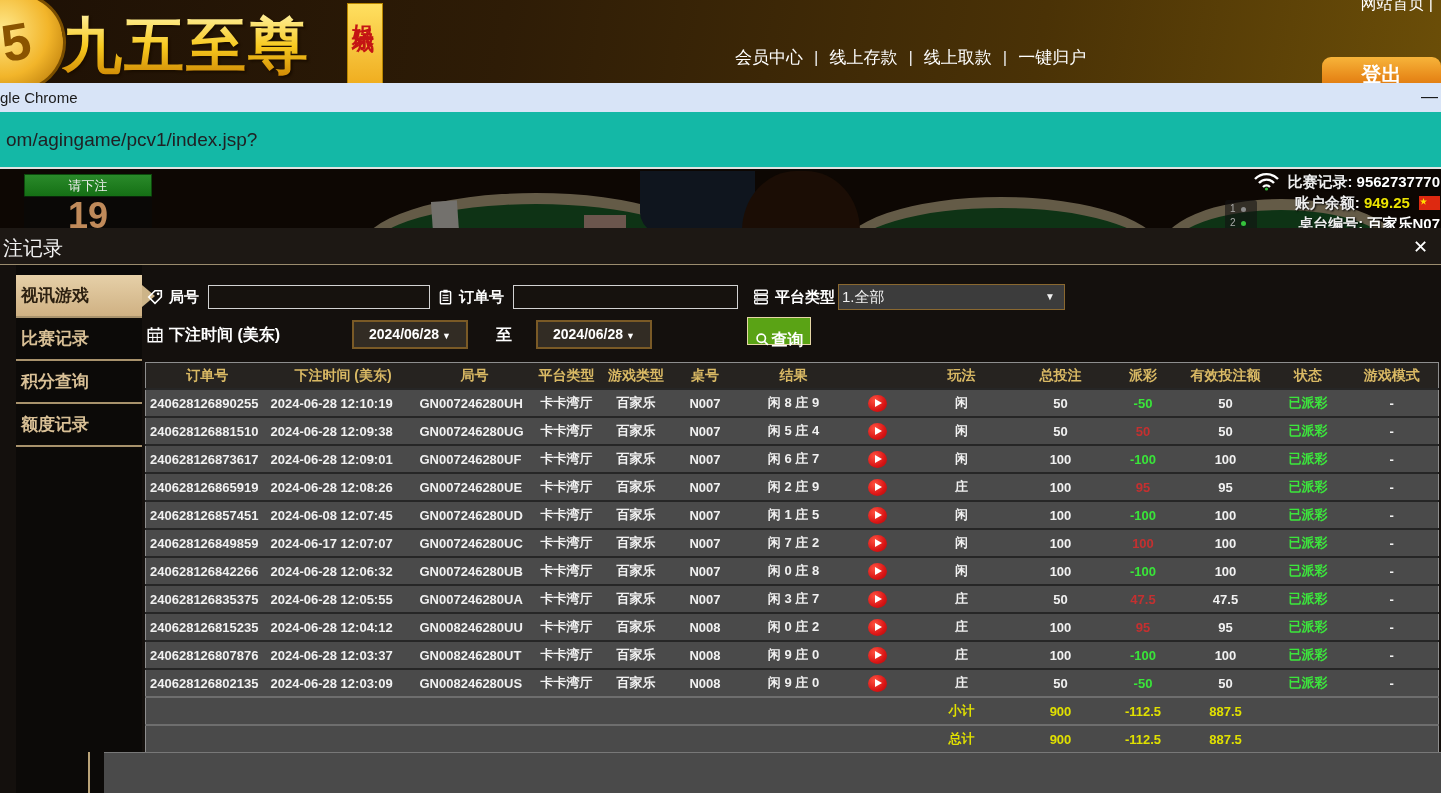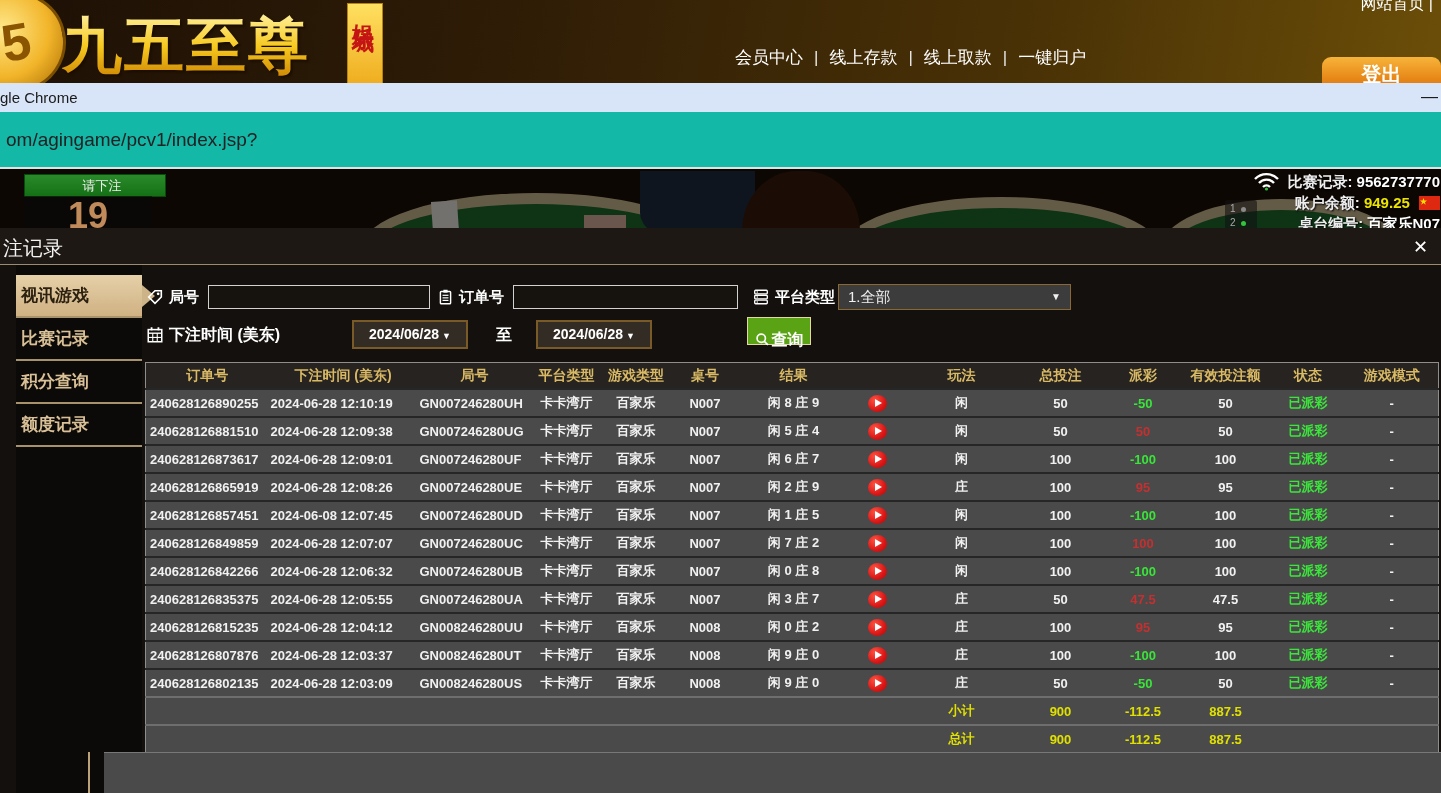--- a/index.html
+++ b/index.html
@@ -37,21 +37,21 @@
   .felt{position:absolute;border-radius:50%;background:#15672a;border:11px solid #c9ba93;}
   #felt1{left:360px;top:24px;width:330px;height:92px;}
   #felt2{left:840px;top:28px;width:300px;height:88px;}
   #felt3{left:1160px;top:30px;width:220px;height:80px;}
   #dealer-body{position:absolute;left:640px;top:2px;width:115px;height:70px;background:#17283d;border-radius:0 0 40% 40%;}
   #dealer-hair{position:absolute;left:742px;top:2px;width:118px;height:130px;background:#301809;border-radius:46% 46% 40% 40%;}
   #sign1{position:absolute;left:432px;top:32px;width:26px;height:32px;background:#e9e9e2;transform:rotate(-4deg);}
   #sign2{position:absolute;left:584px;top:46px;width:42px;height:13px;background:#d8b0a0;}
   #strip-shade{position:absolute;inset:0;background:rgba(8,4,2,0.52);}
   #bet-box-head{position:absolute;left:24px;top:5px;width:126px;height:21px;line-height:21px;text-align:center;
-    background:linear-gradient(180deg,#2a8a2a,#157015);border:1px solid #0c4a0c;color:#efefef;font-size:13px;padding-left:14px;}
+    background:linear-gradient(180deg,#2a8a2a,#157015);border:1px solid #0c4a0c;color:#efefef;font-size:13px;}
   #bet-countdown{position:absolute;left:24px;top:27px;width:128px;height:34px;background:rgba(10,10,10,.55);
     color:#c08a5a;font-size:36px;font-weight:bold;text-align:center;line-height:40px;}
   #user-info{position:absolute;right:1px;top:2px;text-align:right;font-size:15px;font-weight:bold;line-height:21px;color:#ededed;
     text-shadow:1px 1px 2px #000;white-space:nowrap;}
   #user-info .val{color:#fff;}
   #balance-value{color:#ece400;}
   #wifi-icon{vertical-align:-4px;margin-right:7px;}
   #flag-icon{vertical-align:-2px;margin-left:5px;}
   #mini-box{position:absolute;right:184px;top:31px;width:27px;height:30px;background:rgba(18,18,18,.6);border-radius:3px;
     color:#aaa;font-size:10px;line-height:14px;padding:2px 0 0 5px;text-align:left;}
@@ -72,21 +72,21 @@
     border-left:13px solid #cdb488;border-top:11px solid transparent;border-bottom:11px solid transparent;}
 
   
   .flabel{position:absolute;color:#fff;font-weight:bold;font-size:15px;white-space:nowrap;}
   .ficon{vertical-align:-4px;margin-right:5px;}
   .finput{position:absolute;height:22px;background:#16120e;border:1px solid #d2d2d2;color:#eee;font-size:14px;padding:0 4px;}
   #round-label{left:146px;top:23px;}     #round-input{left:208px;top:20px;width:212px;}
   #order-label{left:437px;top:23px;}     #order-input{left:513px;top:20px;width:215px;}
   #platform-label{left:752px;top:23px;}
   #platform-select{position:absolute;left:838px;top:19px;width:222px;height:24px;background:#3c3c3c;border:1px solid #8a6830;
-    color:#f0f0f0;font-size:15px;line-height:24px;padding-left:9px;cursor:pointer;}
+    color:#f0f0f0;font-size:15px;line-height:24px;padding-left:3px;cursor:pointer;}
   #platform-select .arr{position:absolute;right:9px;top:0;font-size:10px;}
   #time-label{left:146px;top:60px;font-size:16px;}
   .dateselect{position:absolute;top:55px;width:112px;height:25px;background:#322c24;border:2px solid #7a5a26;color:#fff;
     font-size:14px;font-weight:bold;text-align:center;line-height:25px;cursor:pointer;}
   #date-from{left:352px;} #date-to{left:536px;}
   .dateselect .arr{font-size:9px;margin-left:3px;}
   #to-label{left:496px;top:60px;font-size:16px;}
   #search-btn{position:absolute;left:747px;top:52px;width:64px;height:28px;background:#5aa315;border:1px solid #e5d6a5;
     color:#fff;font-size:16px;font-weight:bold;font-family:inherit;cursor:pointer;padding:12px 2px;}
   #search-btn svg{vertical-align:-2px;margin-right:2px;}
@@ -354,21 +354,21 @@
             <td><span class="play"></span></td>
             <td class="c-bet">闲</td>
             <td class="c-total">100</td>
             <td class="c-payout neg">-100</td>
             <td class="c-valid">100</td>
             <td class="c-status">已派彩</td>
             <td class="c-mode">-</td>
           </tr>
           <tr>
             <td class="c-order">240628126849859</td>
-            <td class="c-time">2024-06-28 12:07:07</td>
+            <td class="c-time">2024-06-17 12:07:07</td>
             <td class="c-round">GN007246280UC</td>
             <td class="c-platform">卡卡湾厅</td>
             <td class="c-game">百家乐</td>
             <td class="c-table_no">N007</td>
             <td class="c-result">闲 7 庄 2</td>
             <td><span class="play"></span></td>
             <td class="c-bet">闲</td>
             <td class="c-total">100</td>
             <td class="c-payout pos">100</td>
             <td class="c-valid">100</td>

